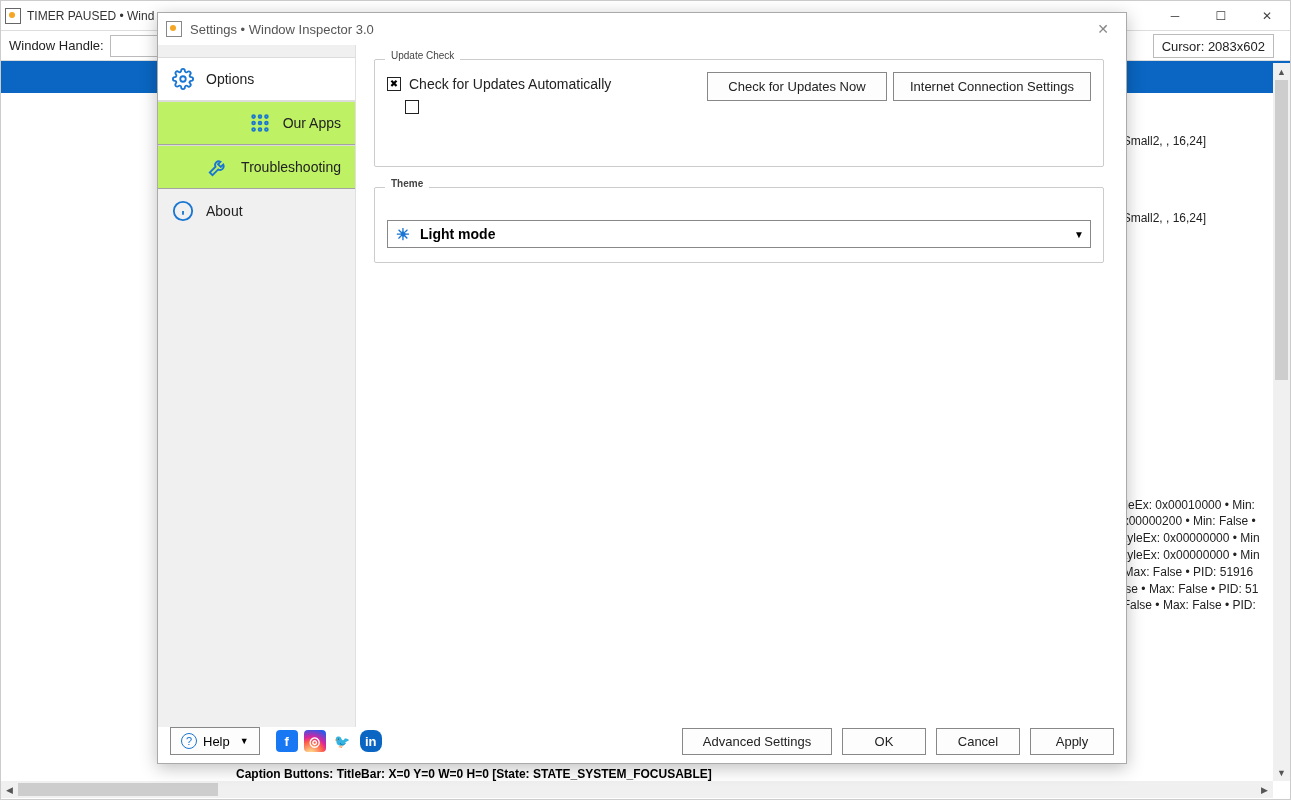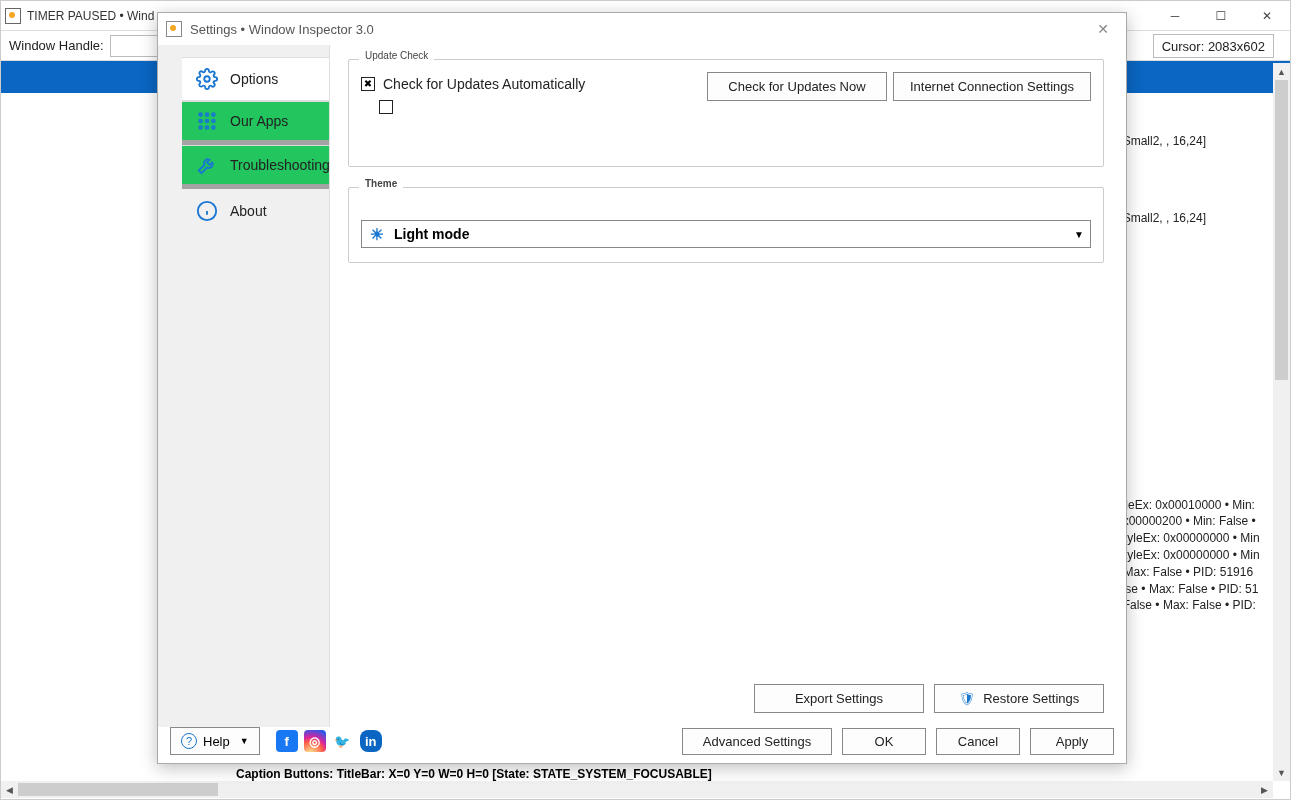--- a/index.html
+++ b/index.html
@@ -27,24 +27,24 @@
 .back-bg-text { position:absolute; left:235px; right:18px; bottom:18px; font-size:12px;}
 .back-bg-text .line { white-space:nowrap; overflow:hidden;}
 
 
 .dialog { position:absolute; left:157px; top:12px; width:970px; height:752px; background:#fff; border:1px solid #aaa; box-shadow:0 4px 16px rgba(0,0,0,0.25);}
 .dlg-titlebar { height:32px; display:flex; align-items:center; padding:0 8px; font-size:13px; color:#555;}
 .dlg-titlebar .appicon { width:16px; height:16px; background:#fff; border:1px solid #888; margin-right:8px; position:relative;}
 .dlg-titlebar .appicon::after{content:"";position:absolute;left:3px;top:3px;width:6px;height:6px;background:#f5a623;border-radius:50%;}
 .dlg-close { position:absolute; right:0; top:0; width:46px; height:32px; display:flex; align-items:center; justify-content:center; color:#888; font-size:14px;}
 .dlg-body { position:absolute; top:32px; left:0; right:0; bottom:36px; display:flex; }
-.sidebar { width:172px; background:#f0f0f0; border-right:1px solid #e0e0e0; padding-top:12px;padding-left:24px;}
+.sidebar { width:198px; background:#f0f0f0; border-right:1px solid #e0e0e0; padding-top:12px;}
 .side-item { height:44px; display:flex; align-items:center; padding:0 14px; font-size:14px; color:#222; gap:12px;}
 .side-item.active { background:#fff; border-top:1px solid #ddd; border-bottom:1px solid #ddd;}
-.side-item.secondary { background:#22c55e; border-top:1px solid #dcdcdc; border-bottom:5px solid #a3a3a3;}
+.side-item.secondary { background:#bef264; border-top:1px solid #dcdcdc; border-bottom:1px solid #a3a3a3;justify-content:flex-end;}
 .side-icon { width:22px; height:22px; display:flex; align-items:center; justify-content:center;}
 .side-icon svg { width:22px; height:22px; stroke:#1976d2; fill:none; stroke-width:2;}
 
 .content { flex:1; padding:14px 22px 14px 18px; position:relative;}
 .groupbox { border:1px solid #ccc; border-radius:2px; padding:16px 12px 14px 12px; margin-bottom:20px; position:relative;}
 .groupbox .legend { position:absolute; top:-10px; left:10px; background:#fff; padding:0 6px; font-size:10px; color:#444;}
 .check-row { display:flex; align-items:center; gap:8px; font-size:14px; color:#222; margin-bottom:8px;}
 .check-row.indent { margin-left:18px;}
 .checkbox { width:14px; height:14px; border:1.5px solid #222; display:flex; align-items:center; justify-content:center; font-size:11px; line-height:1;}
 .checkbox.checked::after { content:"✖"; font-size:10px; color:#000;}
@@ -195,26 +195,20 @@
 
       <div class="groupbox" style="padding:32px 12px 14px 12px;font-weight:bold;">
         <span class="legend">Theme</span>
         <div class="theme-select">
           <span class="sun">☀</span>
           <span class="label">Light mode</span>
           <span class="caret">▼</span>
         </div>
       </div>
 
-      <div class="content-bottom">
-        <button class="winbtn">Export Settings</button>
-        <button class="winbtn">
-          <span class="shield">🛡</span><span>Restore Settings</span>
-        </button>
-      </div>
     </div>
   </div>
 
   <div class="dlg-footer">
     <div class="help-btn">
       <span class="q">?</span>
       <span>Help</span>
       <span style="font-size:9px;margin-left:4px;">▼</span>
     </div>
     <div class="social">

